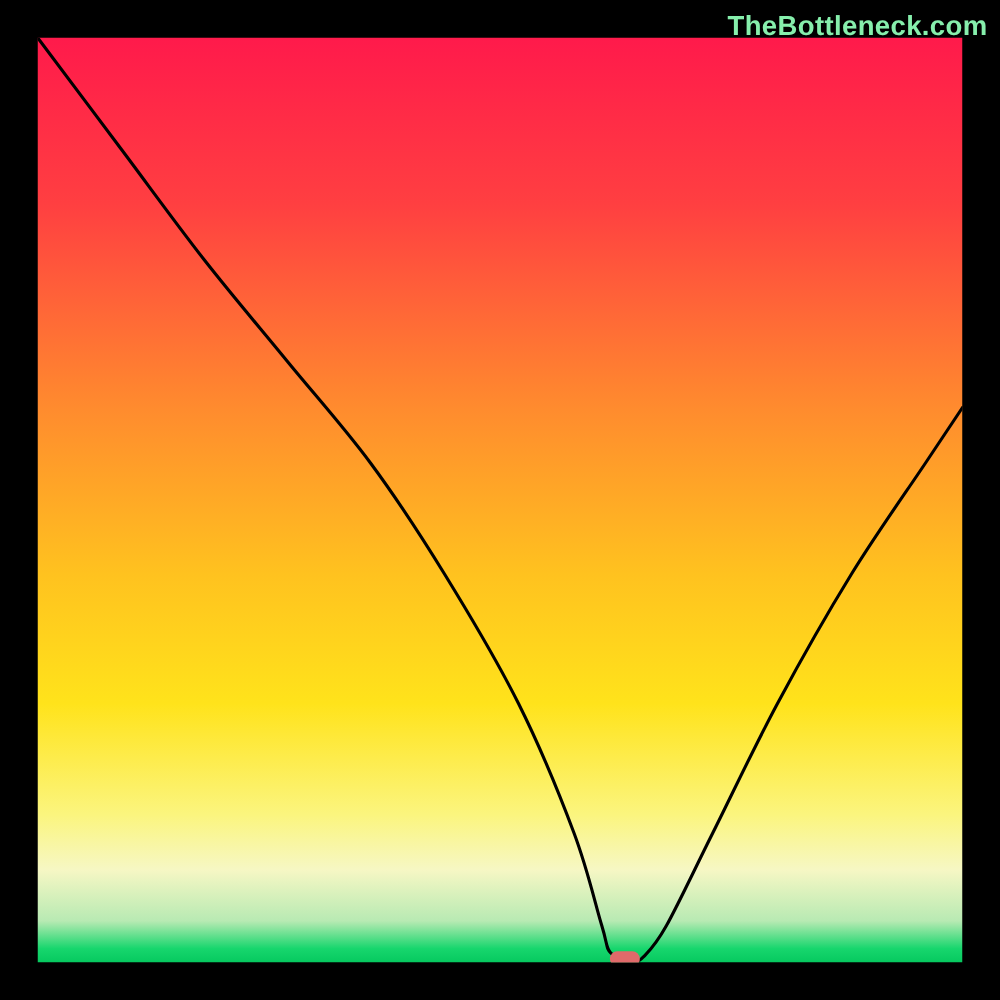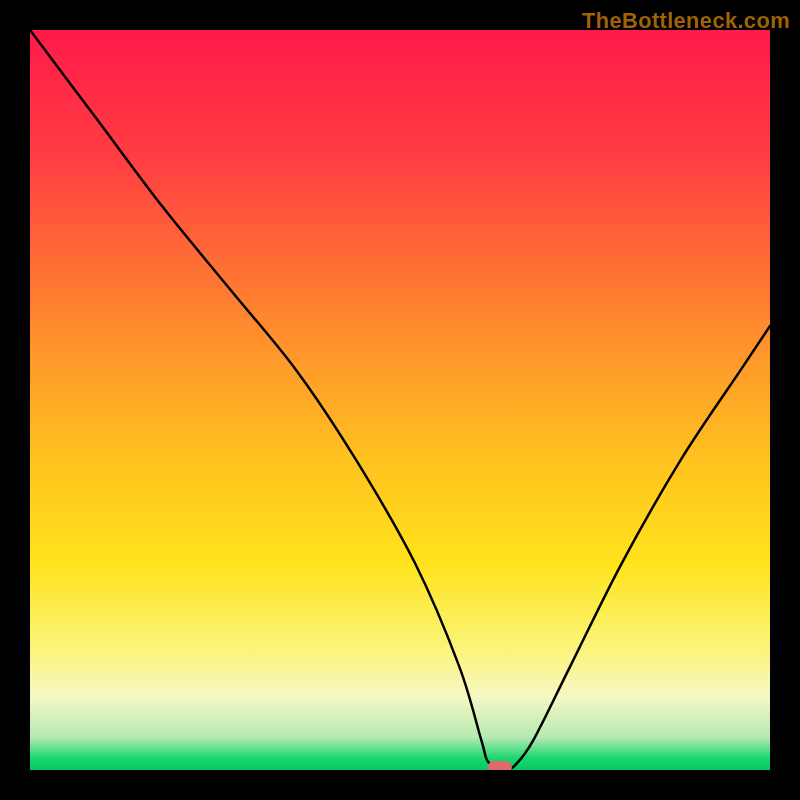--- a/index.html
+++ b/index.html
@@ -10,21 +10,21 @@
     background: #000;
     overflow: hidden;
   }
   .attribution {
     position: absolute;
     top: 8px;
     right: 10px;
     font-family: Arial, Helvetica, sans-serif;
     font-size: 22px;
     font-weight: bold;
-    color: #a16207;
+    color: #86efac;
     letter-spacing: 0.3px;
   }
   .plot-frame {
     position: absolute;
     left: 30px;
     top: 30px;
     width: 740px;
     height: 740px;
     background: #000;
   }

